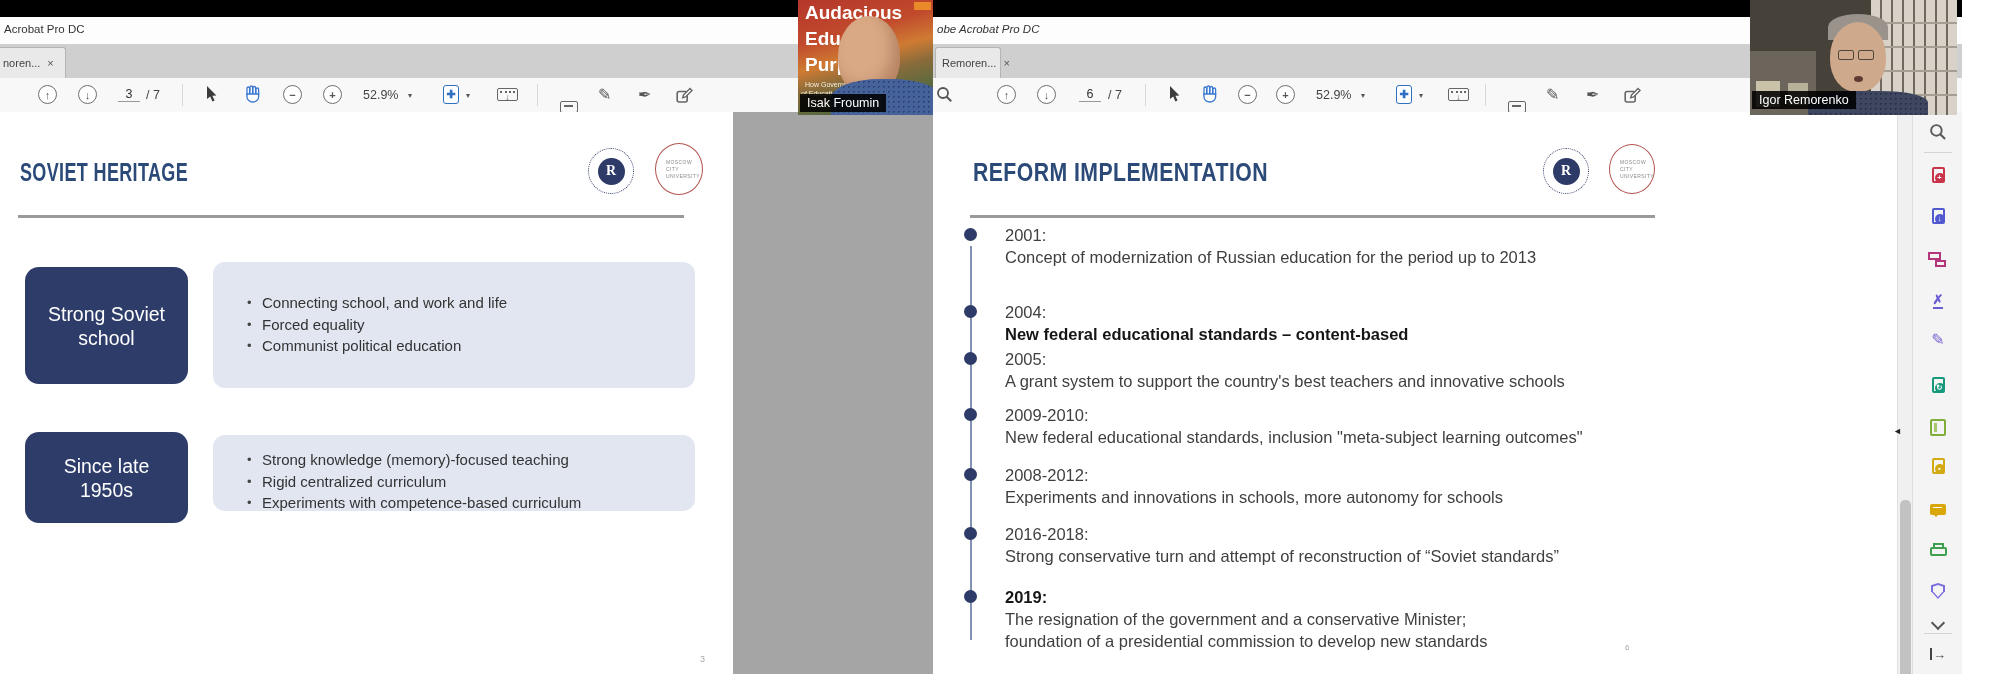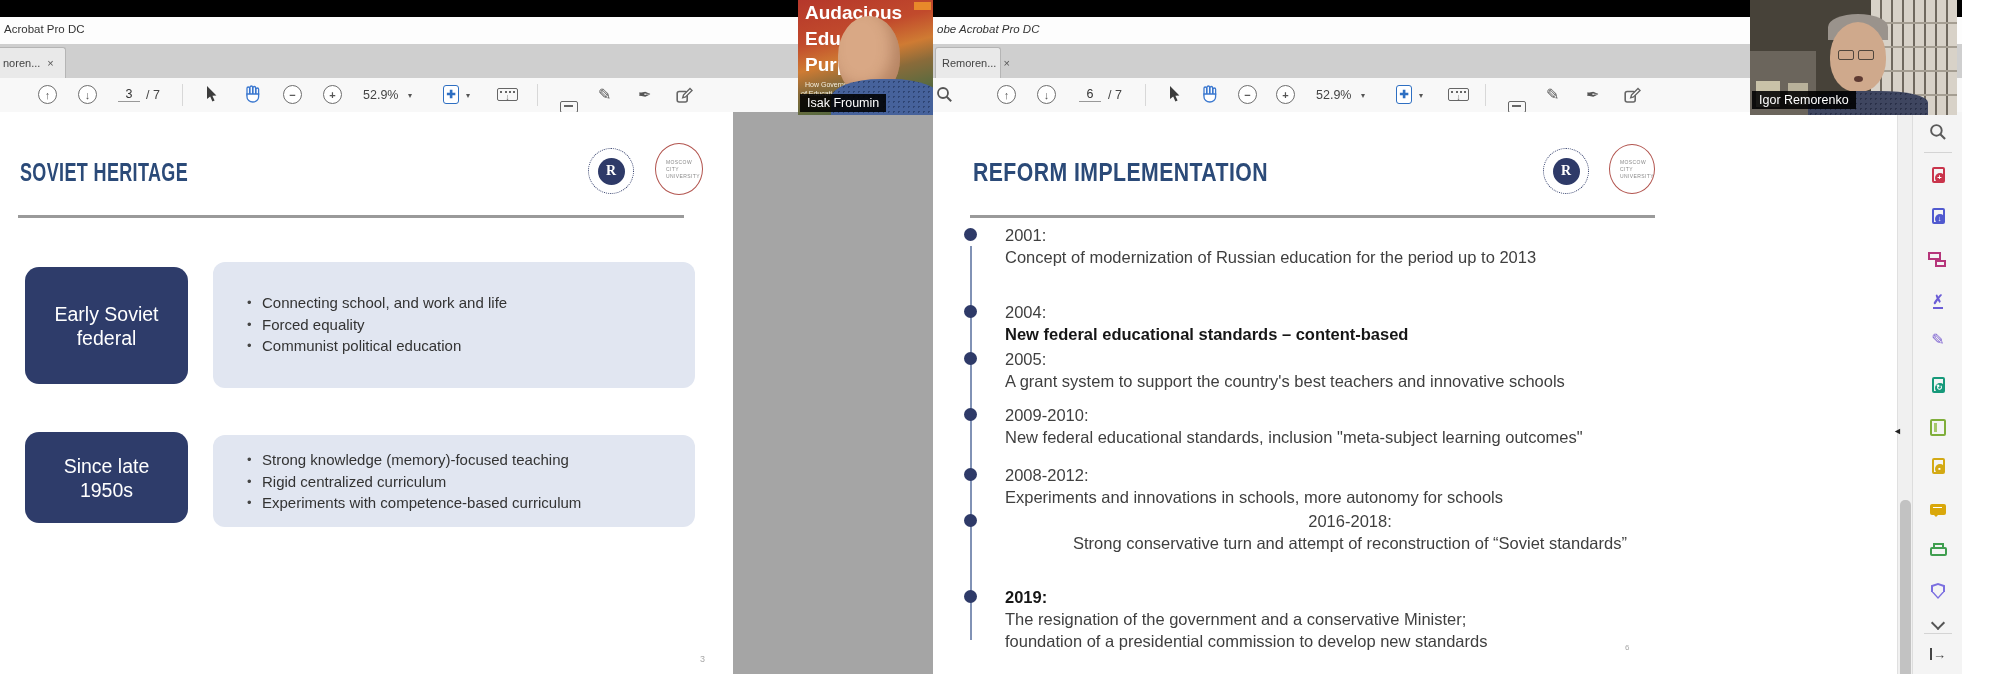--- a/index.html
+++ b/index.html
@@ -188,34 +188,34 @@
       <b>R</b>
     </div>
   <div class="logo-mcu" style="left:655px;top:143px;width:48px;height:52px;">
     <span>MOSCOW</span>
       <span>CITY</span>
       <span>UNIVERSITY</span>
   </div>
   <div class="hrule" style="left:18px;top:215px;width:666px;"></div>
 
   <div class="navybox" style="left:25px;top:267px;width:163px;height:117px;">
-    <span>Early Soviet federal</span>
+    <span>Strong Soviet school</span>
   </div>
   <div class="lightbox" style="left:213px;top:262px;width:482px;height:126px;padding:30px 20px 0 32px;">
     <ul>
       <li>Connecting school, and work and life</li>
       <li>Forced equality</li>
       <li>Communist political education</li>
     </ul>
   </div>
 
   <div class="navybox" style="left:25px;top:432px;width:163px;height:91px;">
     <span>Since late 1950s</span>
   </div>
-  <div class="lightbox" style="left:213px;top:435px;width:482px;height:92px;padding:14px 20px 0 32px;">
+  <div class="lightbox" style="left:213px;top:435px;width:482px;height:76px;padding:14px 20px 0 32px;">
     <ul>
       <li>Strong knowledge (memory)-focused teaching</li>
       <li>Rigid centralized curriculum</li>
       <li>Experiments with competence-based curriculum</li>
     </ul>
   </div>
   <div class="pageno" style="left:700px;top:654px;">3</div>
 
   <div class="titlebar" style="left:933px;width:1029px;">
     <span class="ttl" style="left:4px;font-style:italic;">obe Acrobat Pro DC</span>
@@ -303,21 +303,21 @@
     <span class="ds">A grant system to support the country's best teachers and innovative schools</span>
   </div>
   <div class="tl-item" style="top:404px;">
     <span class="yr">2009-2010:</span>
     <span class="ds">New federal educational standards, inclusion "meta-subject learning outcomes"</span>
   </div>
   <div class="tl-item" style="top:464px;">
     <span class="yr">2008-2012:</span>
     <span class="ds">Experiments and innovations in schools, more autonomy for schools</span>
   </div>
-  <div class="tl-item" style="top:510px;text-align:center;">
+  <div class="tl-item" style="top:523px;">
     <span class="yr">2016-2018:</span>
     <span class="ds">Strong conservative turn and attempt of reconstruction of “Soviet standards”</span>
   </div>
   <div class="tl-item" style="top:586px;">
     <span class="yr bold">2019:</span>
     <span class="ds">The resignation of the government and a conservative Minister;</span>
     <span class="ds">foundation of a presidential commission to develop new standards</span>
   </div>
   <div class="pageno" style="left:1625px;top:643px;font-size:8px;">6</div>
 

